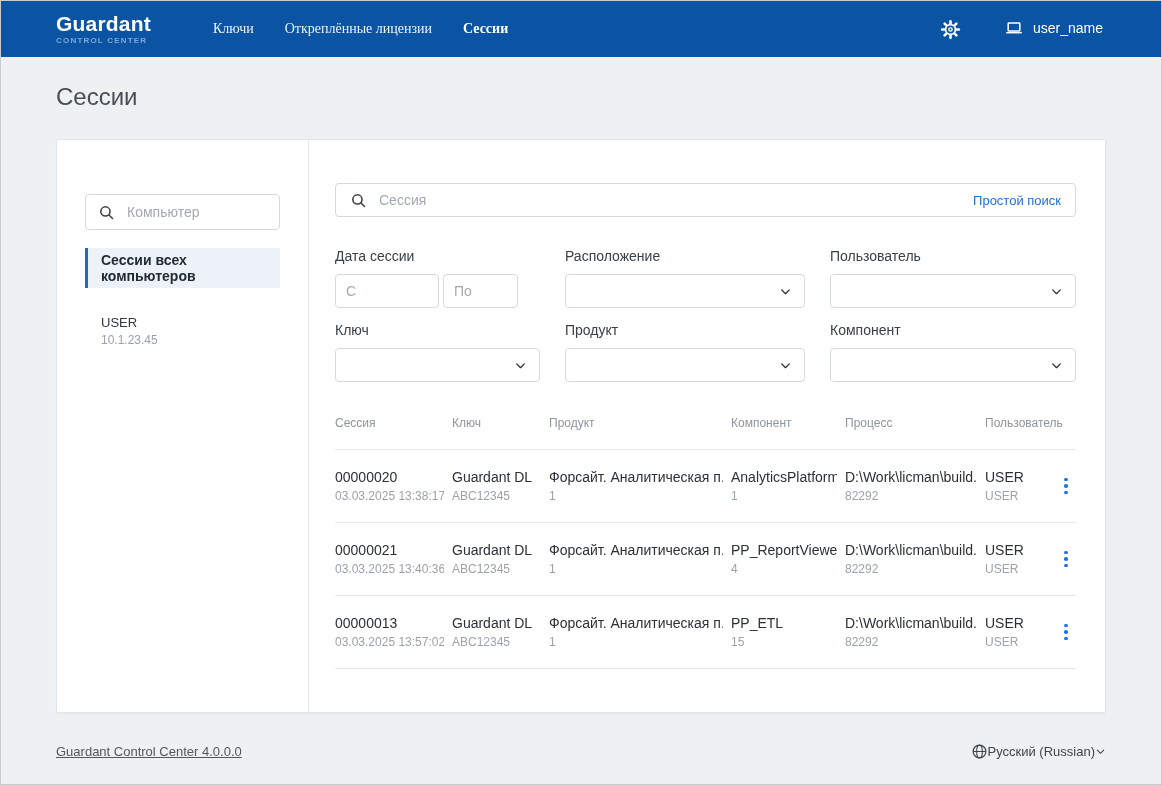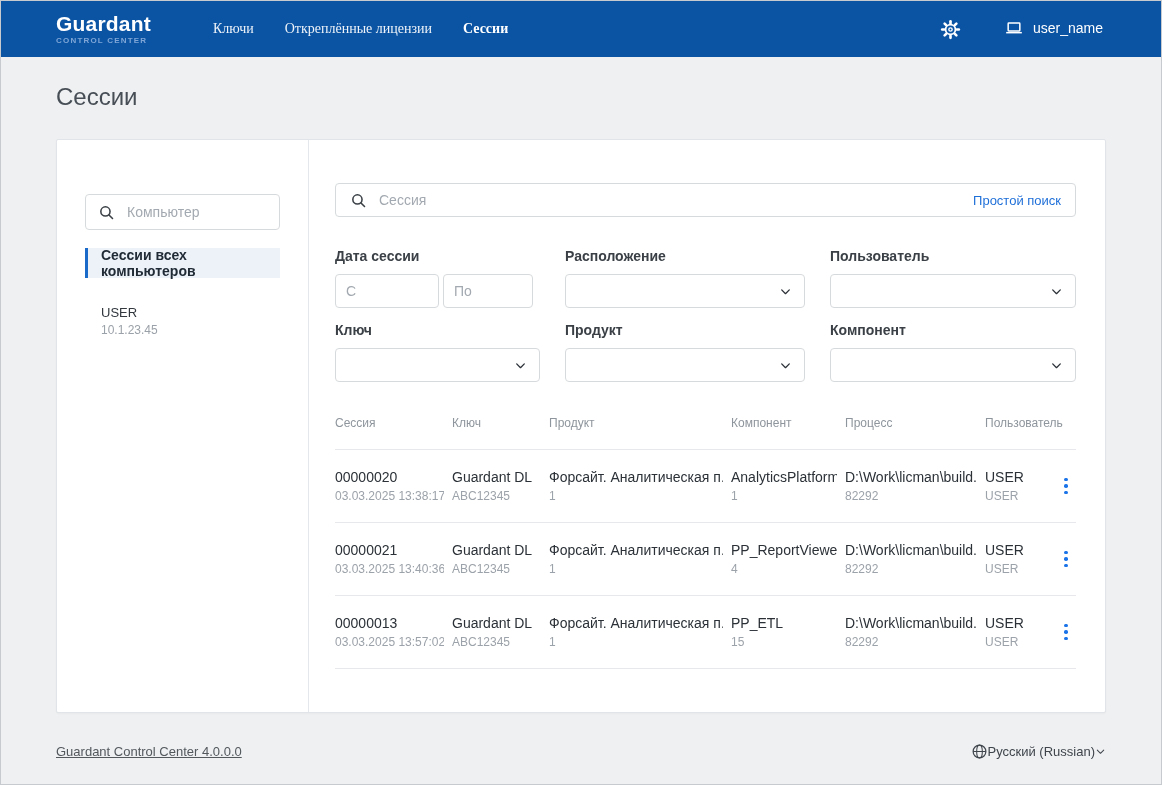--- a/index.html
+++ b/index.html
@@ -37,39 +37,39 @@
   .searchbox{
     display:flex;align-items:center;border:1px solid #d7dadd;border-radius:4px;
     height:36px;box-sizing:border-box;padding:0 12px;background:#fff;gap:10px;margin-top:12px;
   }
   .searchbox input{
     border:none;outline:none;flex:1;font-size:14px;color:#2b3137;min-width:0;
     font-family:inherit;background:transparent;
   }
   .searchbox input::placeholder{color:#a3a9b0;}
   .sel-item{
-    margin-top:18px;height:30px;display:flex;align-items:center;
+    margin-top:18px;height:40px;display:flex;align-items:center;
     background:#edf2f8;border-left:3px solid #1a6bc9;padding-left:13px;
     font-size:14px;font-weight:700;color:#212b36;cursor:pointer;box-sizing:border-box;
   }
   .computer-item{margin-top:27px;padding-left:16px;cursor:pointer;}
   .computer-item .cname{font-size:13px;color:#32383e;}
   .computer-item .cip{font-size:12px;color:#9ba1a8;margin-top:3px;}
   
   .right-panel{flex:1;padding:43px 29px 0 26px;box-sizing:border-box;min-width:0;}
   .search-row{
     display:flex;align-items:center;border:1px solid #d7dadd;border-radius:4px;
     height:34px;box-sizing:border-box;padding:0 14px;gap:10px;background:#fff;
   }
   .search-row input{border:none;outline:none;flex:1;font-size:14px;color:#2b3137;min-width:0;font-family:inherit;background:transparent;}
   .search-row input::placeholder{color:#a3a9b0;}
   .simple-link{font-size:13px;color:#1f6fd8;cursor:pointer;white-space:nowrap;}
   
   .filters{margin-top:31px;display:grid;grid-template-columns:205px 240px 1fr;column-gap:25px;row-gap:14px;}
-  .f-label{font-size:14px;color:#3a4046;margin-bottom:10px;font-weight:bold;}
+  .f-label{font-size:14px;color:#3a4046;margin-bottom:10px;}
   .f-dates{display:flex;gap:4px;}
   .f-input{
     border:1px solid #d7dadd;border-radius:4px;height:34px;box-sizing:border-box;
     padding:0 10px;font-size:14px;color:#2b3137;font-family:inherit;outline:none;min-width:0;background:#fff;
   }
   .f-input::placeholder{color:#a3a9b0;}
   .f-select{
     border:1px solid #d7dadd;border-radius:4px;height:34px;box-sizing:border-box;
     display:flex;align-items:center;justify-content:flex-end;padding:0 12px;cursor:pointer;background:#fff;
   }
@@ -173,21 +173,21 @@
       <input type="text" placeholder="Сессия" style="">
       <span class="simple-link">Простой поиск</span>
     </div>
 
     <div class="filters">
 
       <div>
         <div class="f-label">Дата сессии</div>
         <div class="f-dates">
           <input class="f-input" style="width: 104px;" type="text" placeholder="С">
-          <input class="f-input" style="width: 90px;" type="text" placeholder="По">
+          <input class="f-input" style="width: 75px;" type="text" placeholder="По">
         </div>
       </div>
       <div>
         <div class="f-label">Расположение</div>
         <div class="f-select">
           <span>
             <svg width="13" height="13" viewBox="0 0 24 24" fill="none" stroke="#2b3137">
               <polyline points="5,9 12,16 19,9" stroke-width="2.4" stroke-linecap="round" stroke-linejoin="round"></polyline>
             </svg>
           </span>

